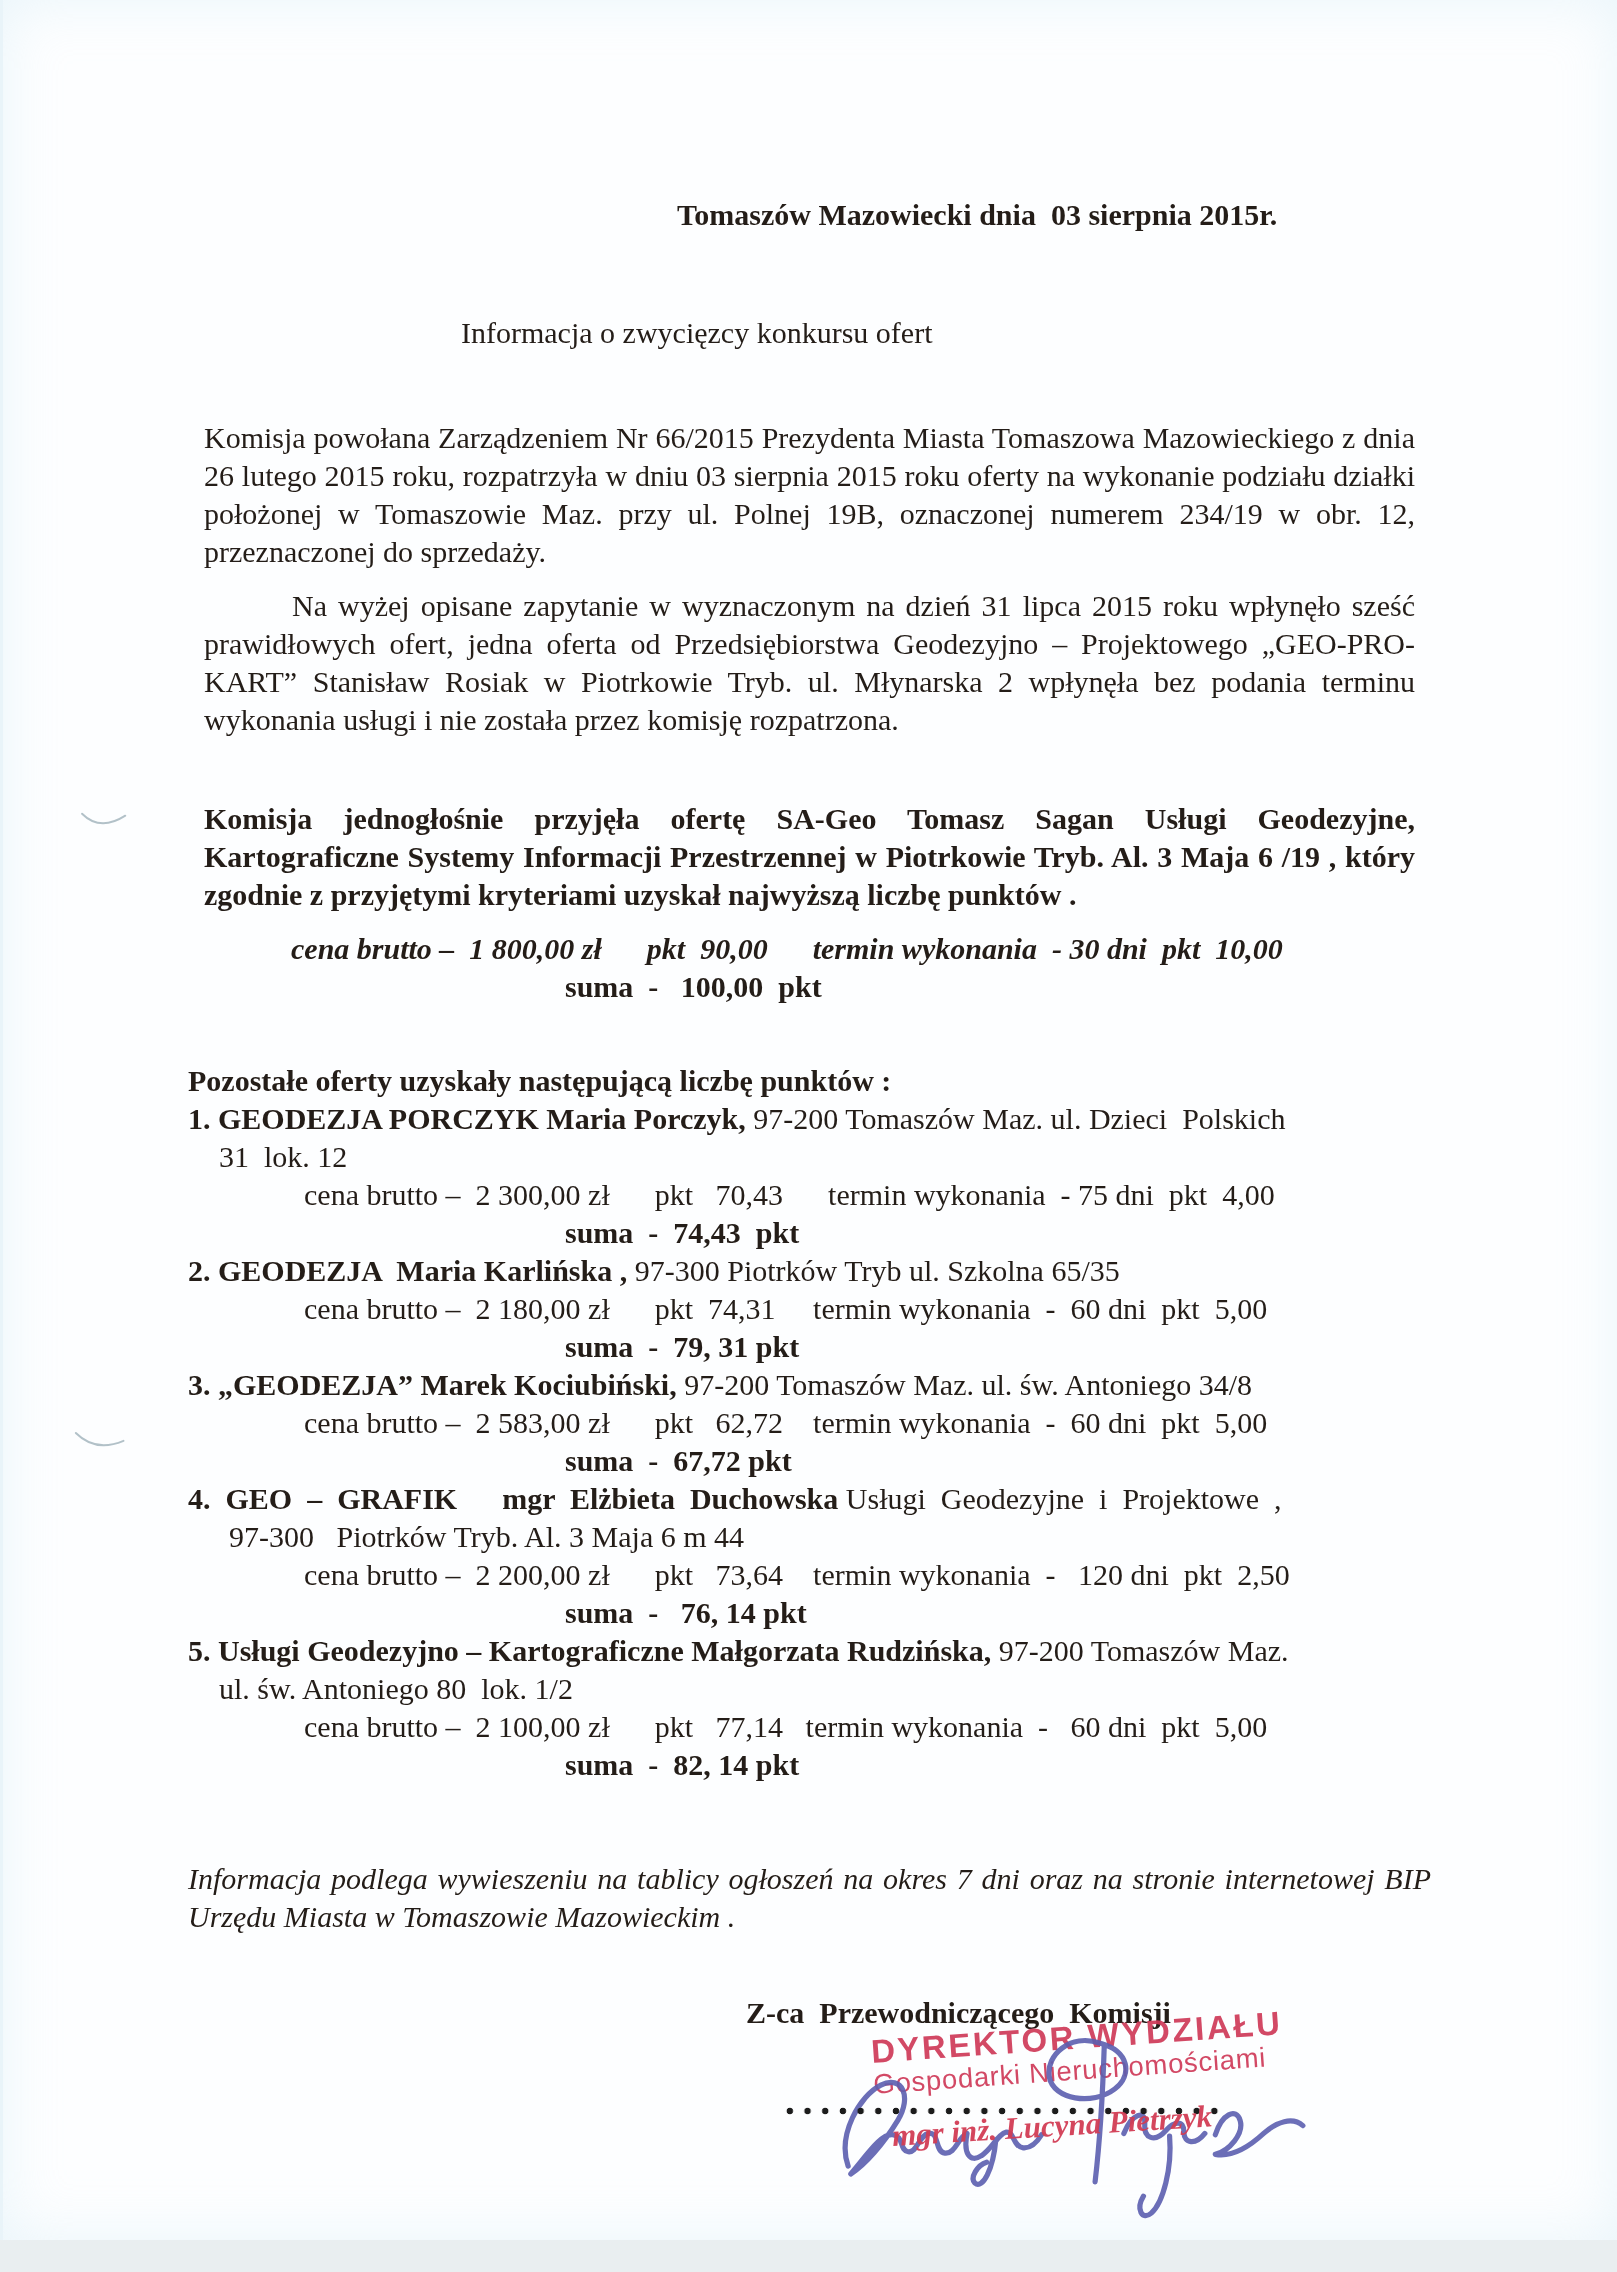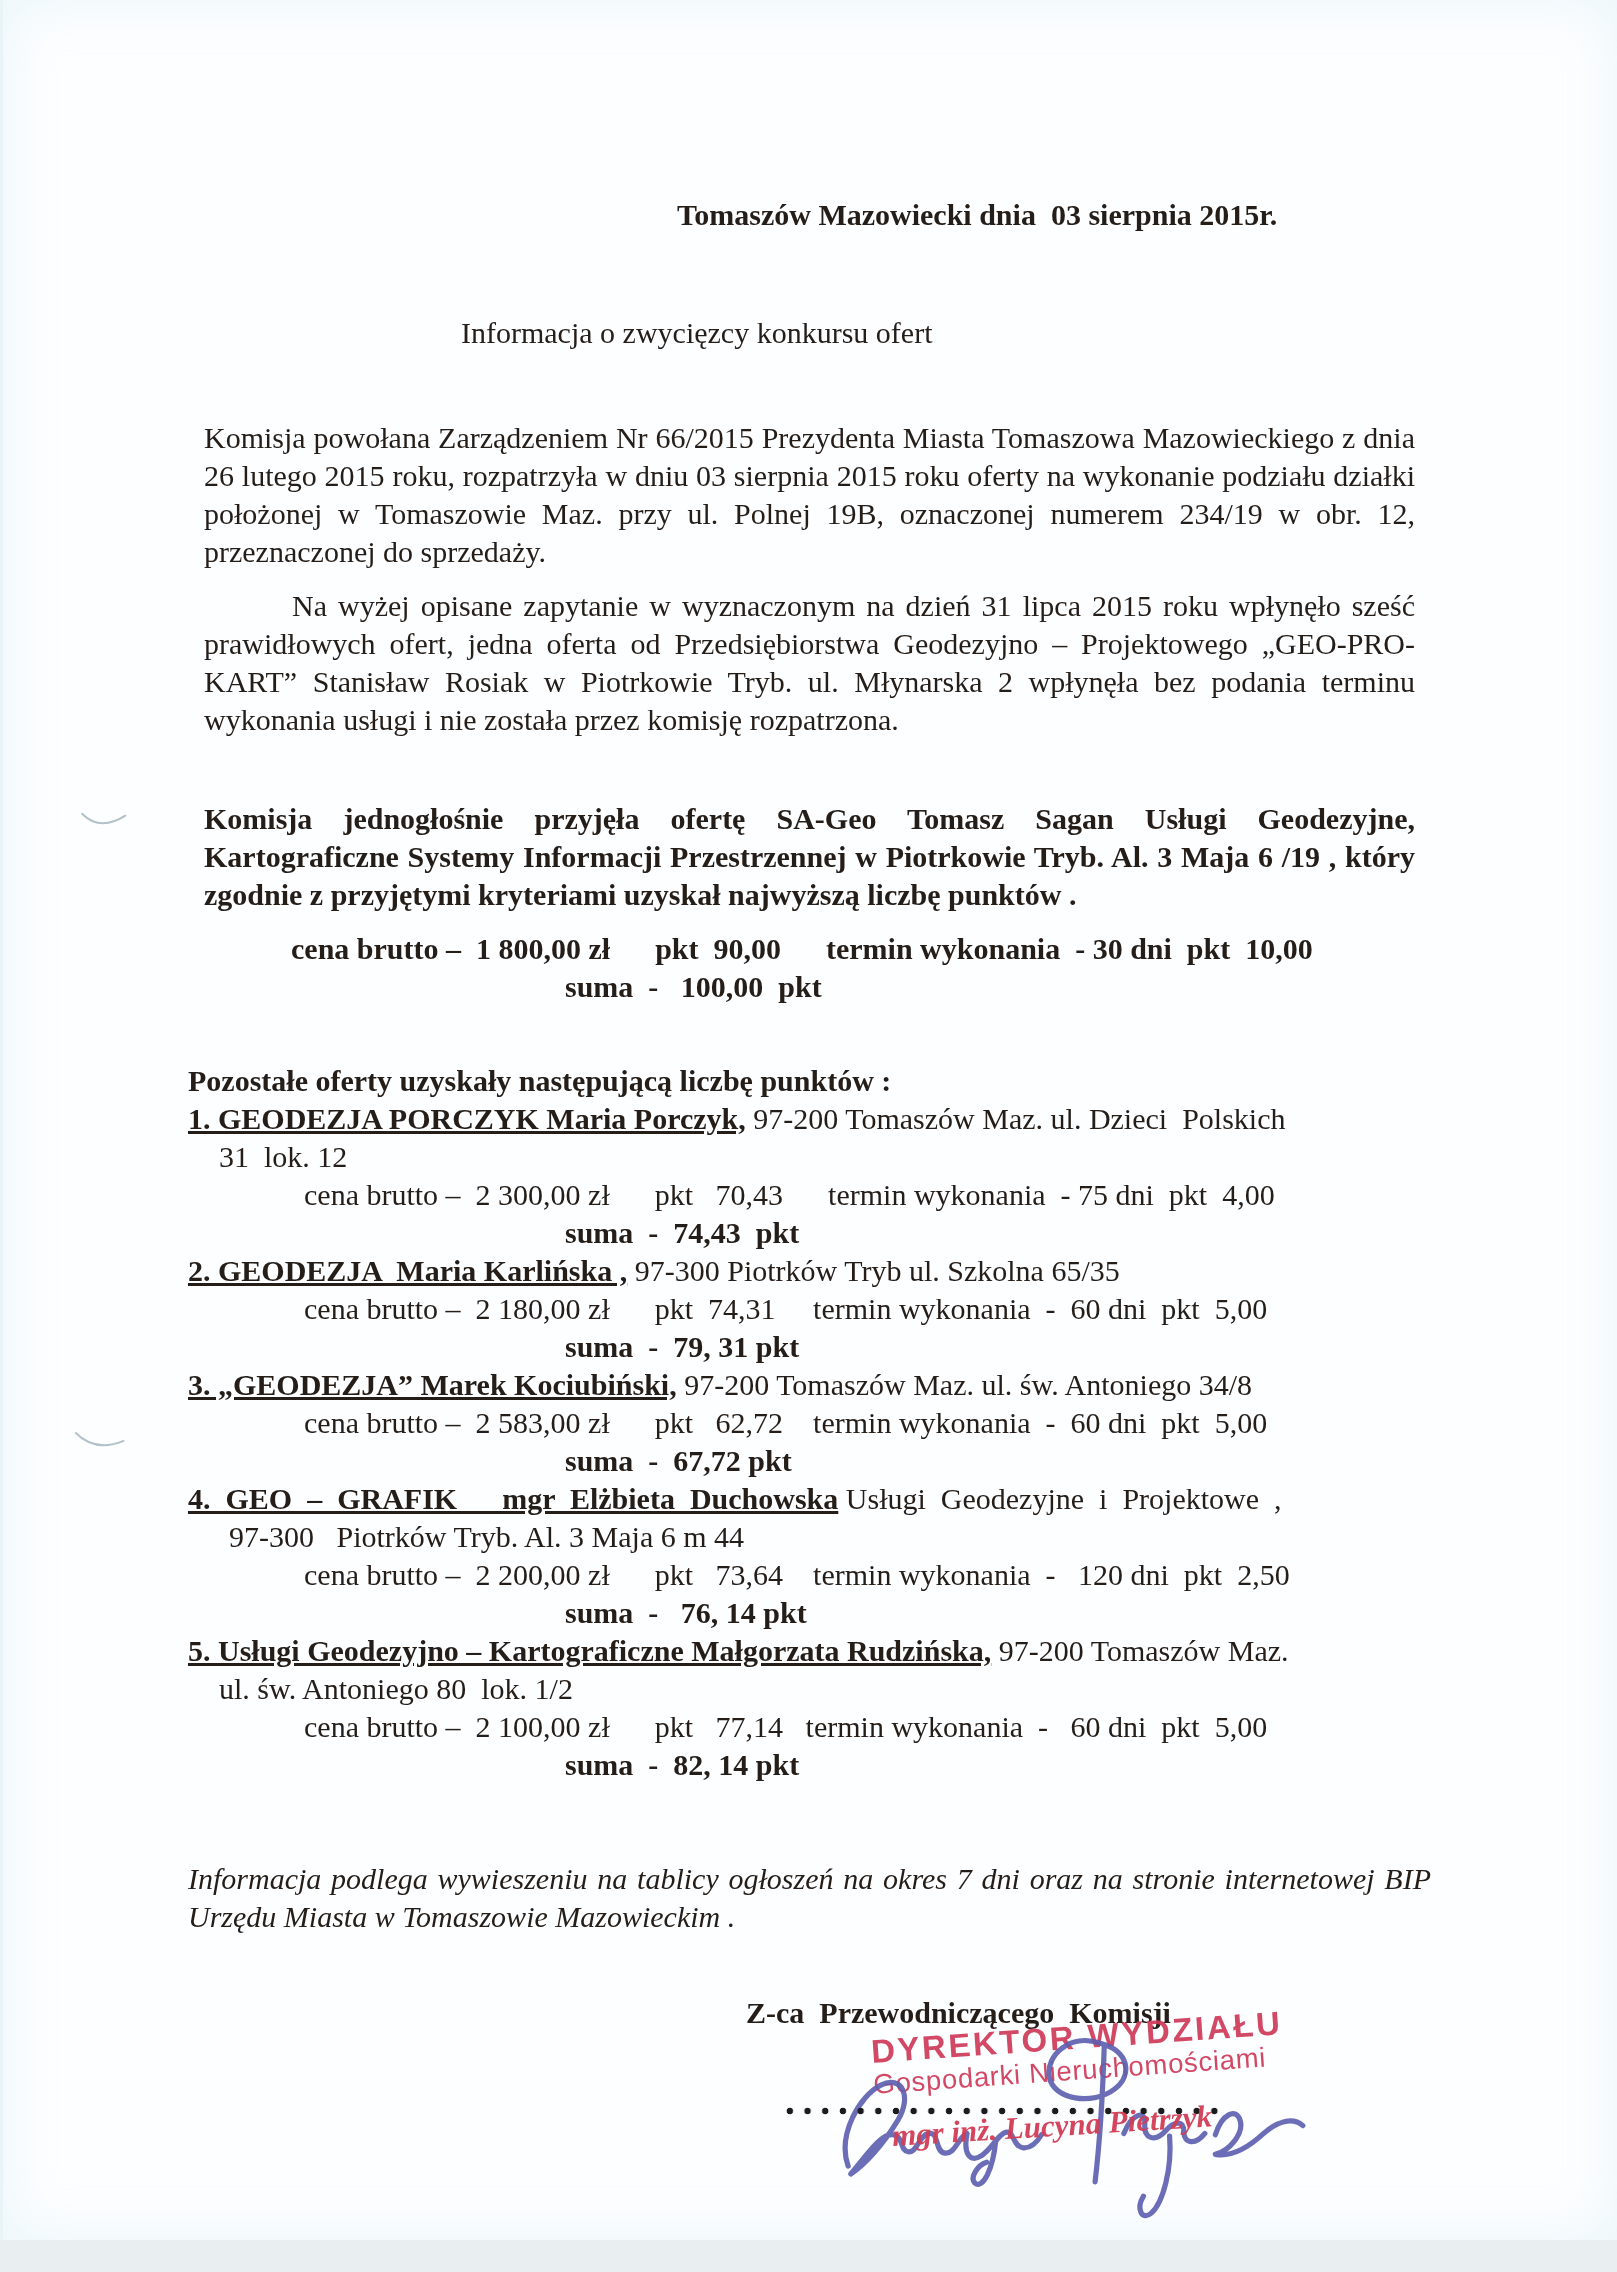--- a/index.html
+++ b/index.html
@@ -9,33 +9,33 @@
     background:#fdfeff;
     box-shadow:inset 0 0 59px rgba(190,225,238,.30);
     border-left:3.3px solid #e9f4f9;
     box-sizing:border-box;
     overflow:hidden;
     color:#241d18;
     font-family:"Liberation Serif","DejaVu Serif",serif;
     font-size:30px;line-height:38px;
   }
   .content{padding:196px 185px 0 185px;width:1243px;box-sizing:content-box;}
-  .bold{font-weight:bold;}
+  .bold{font-weight:bold;font-style:italic;}
   .date-line{margin-left:489px;font-weight:bold;white-space:pre;}
   .doc-title{margin-top:80px;margin-left:273px;font-weight:normal;}
   .par{text-align:justify;margin:16px;}
   .p1{margin-top:67px;}
   .p2{margin-top:3.9px;text-indent:88px;}
   .winner{margin-top:61px;font-weight:bold;}
   .score-line{white-space:pre;padding-left:103px;}
   .score-line.item{padding-left:116px;font-weight:normal;}
   .suma-line{white-space:pre;padding-left:377px;font-weight:bold;}
   .offers-heading{margin-top:56px;font-weight:bold;}
   .offer-title{white-space:pre;}
-  .offer-title .name{font-weight:bold;text-decoration:underline;}
+  .offer-title .name{font-weight:bold;}
   .addr2{white-space:pre;padding-left:31px;}
   .note{margin-top:76px;font-style:italic;text-align:justify;}
   .sig-area{position:relative;margin-top:58px;height:314px;}
   .sign-title{position:absolute;left:558px;top:0;font-weight:bold;white-space:pre;}
   .stamp{
     position:absolute;left:682px;top:41px;
     transform:rotate(-4deg);transform-origin:left top;
     color:#cf3a59;
     font-family:"Liberation Sans","DejaVu Sans",sans-serif;
     opacity:.92;

